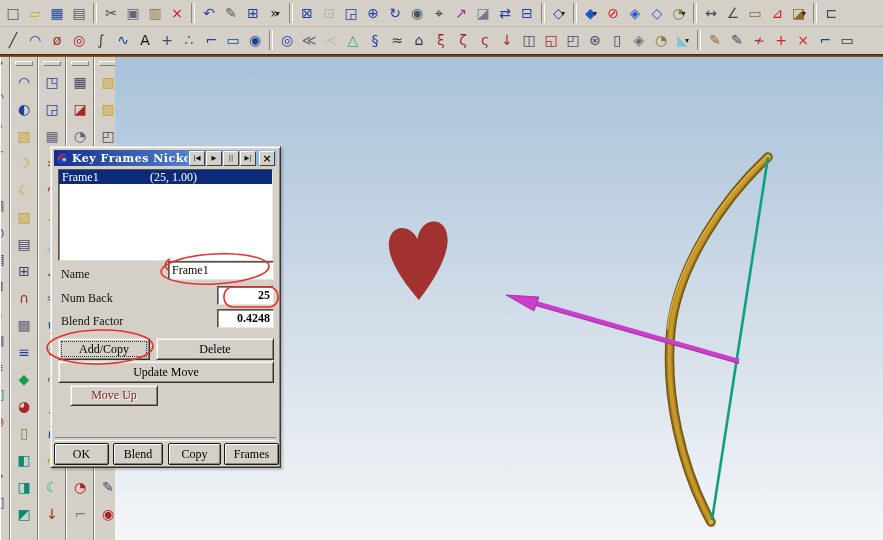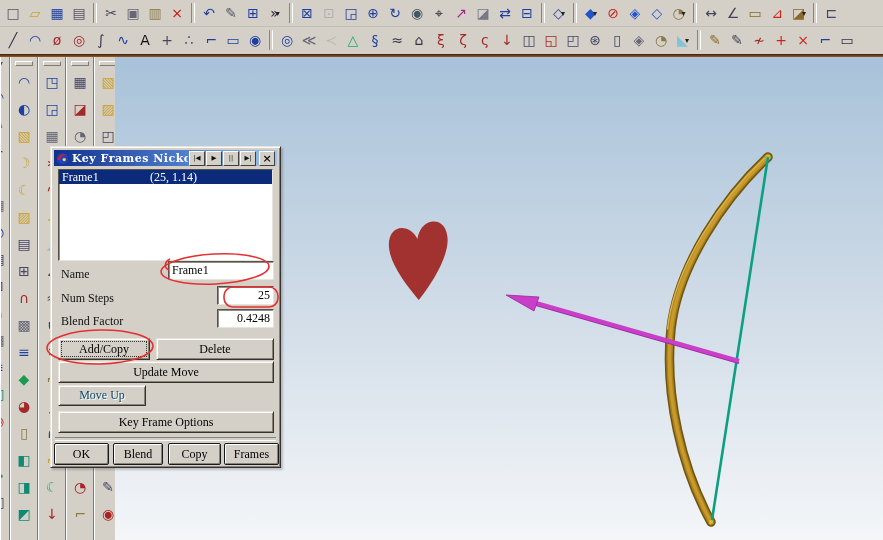--- a/index.html
+++ b/index.html
@@ -54,26 +54,26 @@
   .listbox{position:absolute;left:7px;top:22px;width:213px;height:90px;background:#fff;
            border:1px solid;border-color:#55524c #e8e4dc #e8e4dc #55524c;
            box-shadow:inset 1px 1px 0 #928e86;overflow:hidden;}
   .frow{display:flex;height:14px;line-height:14px;padding-left:3px;white-space:nowrap;}
   .frow .fname{width:88px;flex:0 0 auto;}
   .frow.selected{background:#0c2a7a;color:#fff;}
   .dlabel{position:absolute;left:10px;color:#111;}
   .dfield{position:absolute;background:#fff;border:1px solid;
           border-color:#55524c #e8e4dc #e8e4dc #55524c;box-shadow:inset 1px 1px 0 #928e86;
           padding:1px 3px;display:flex;align-items:center;}
-  .dfield.num{justify-content:flex-end;}
+  .dfield.num{justify-content:flex-end;font-weight:bold;}
   .dbtn{position:absolute;background:#d4d0c8;border:1px solid;
         border-color:#e8e4dc #36332e #36332e #e8e4dc;
         box-shadow:inset 1px 1px 0 #fff, inset -1px -1px 0 #87837b;
         display:flex;align-items:center;justify-content:center;cursor:default;}
-  .dbtn.disabled{color:#0c4a6e;text-shadow:1px 1px 0 #fff;}
+  .dbtn.disabled{color:#7f1d1d;text-shadow:1px 1px 0 #fff;margin-left:12px;}
   .btn-deep{border:1px solid #1a1a1a;border-radius:2px;}
   #b-ok{box-shadow:inset 1px 1px 0 #fff, inset -1px -1px 0 #87837b, inset 0 0 0 1px #5a5a5a;}
   #b-add{outline:1px dotted #333;outline-offset:-4px;}
   .dsep{position:absolute;left:4px;right:4px;top:290px;height:2px;
         border-top:1px solid #87837b;border-bottom:1px solid #fff;}
   
   #annot{position:absolute;left:0;top:0;z-index:20;pointer-events:none;}
 </style>
 </head>
 <body>
@@ -639,38 +639,37 @@
       <span class="tb-ctl">|◀</span>
       <span class="tb-ctl">▶</span>
       <span class="tb-ctl">||</span>
       <span class="tb-ctl">▶|</span>
       <span class="tb-ctl close">×</span>
     </div>
 
     <div class="listbox" id="frames-list">
         <div class="frow selected">
           <span class="fname">Frame1</span>
-          <span class="fval">(25, 1.14)</span>
+          <span class="fval">(25, 1.00)</span>
         </div>
       </div>
 
     <div class="dlabel" style="top:120px">Name</div>
     <div class="dfield" id="f-name" style="left:117px;top:114px;width:98px;height:15px">Frame1</div>
 
-    <div class="dlabel" style="top:144px">Num Steps</div>
+    <div class="dlabel" style="top:144px">Num Back</div>
     <div class="dfield num" id="f-num" style="left:166px;top:139px;width:49px;height:15px">25</div>
 
     <div class="dlabel" style="top:167px">Blend Factor</div>
     <div class="dfield num" id="f-blend" style="left:166px;top:162px;width:49px;height:15px">0.4248</div>
 
     <div class="dbtn" id="b-add" style="left:7px;top:191px;width:90px;height:20px">Add/Copy</div>
     <div class="dbtn" id="b-del" style="left:105px;top:191px;width:116px;height:20px">Delete</div>
     <div class="dbtn" id="b-upd" style="left:7px;top:214px;width:214px;height:20px">Update Move</div>
     <div class="dbtn disabled" id="b-mup" style="left:7px;top:238px;width:86px;height:19px">Move Up</div>
-    <div class="dbtn" id="b-opt" style="left:7px;top:264px;width:214px;height:20px">Key Frame Options</div>
 
     <div class="dsep"></div>
 
     <div class="dbtn btn-deep" id="b-ok" style="left:3px;top:296px;width:53px;height:20px">OK</div>
     <div class="dbtn btn-deep" id="b-apply" style="left:62px;top:296px;width:48px;height:20px">Blend</div>
     <div class="dbtn btn-deep" id="b-back" style="left:117px;top:296px;width:51px;height:20px">Copy</div>
     <div class="dbtn btn-deep" id="b-cancel" style="left:173px;top:296px;width:53px;height:20px">Frames</div>
   </div>
 
   <svg id="annot" width="883" height="540" viewBox="0 0 883 540">

